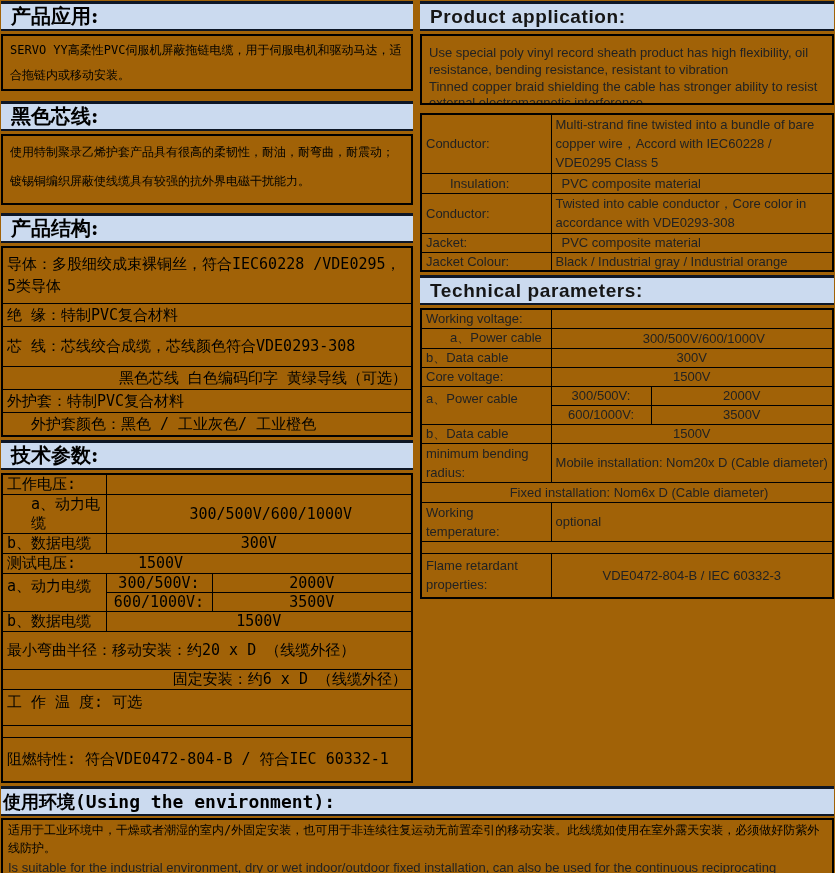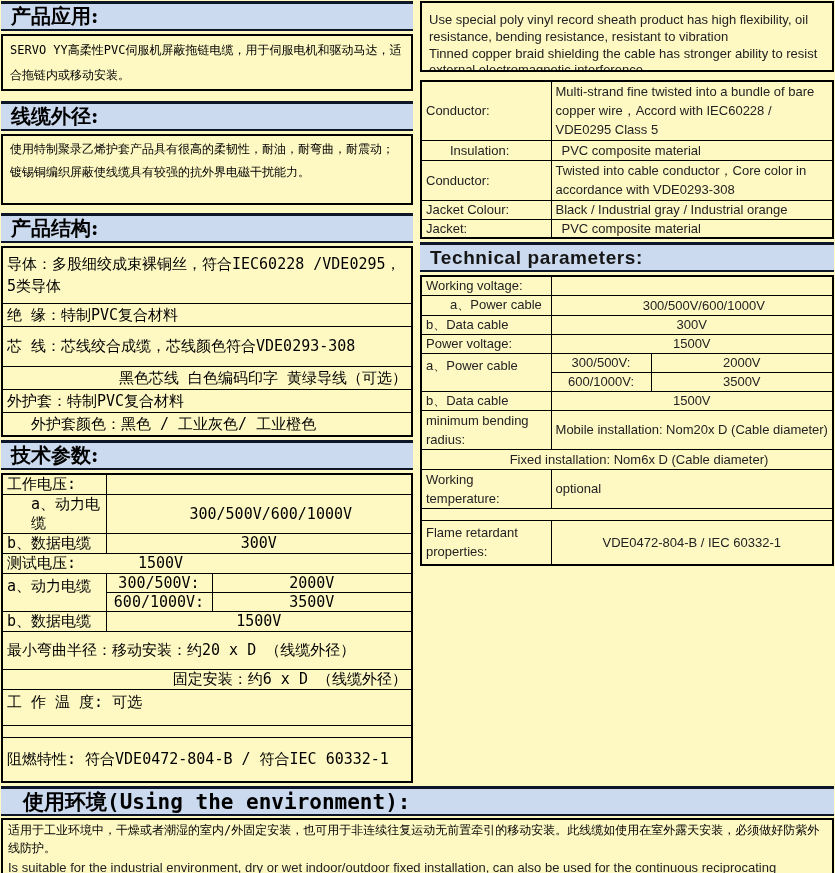--- a/index.html
+++ b/index.html
@@ -1,37 +1,37 @@
 <!DOCTYPE html>
 <html><head>
 <meta charset="utf-8">
 <style>
   * { margin:0; padding:0; box-sizing:border-box; }
   body { background:#fff; width:835px; font-family:"Liberation Sans", sans-serif; color:#111; }
-  .page { width:835px; height:873px; background:#fef9c3; padding:1px 1px 0 1px; }
+  .page { width:835px; height:873px; background:#a16207; padding:1px 1px 0 1px; }
 
   .cols { display:flex; gap:7px; }
   .col-zh { width:412px; }
   .col-en { width:414px; }
 
   
   .hdr { height:30px; background:#cbdaef; border-top:3px solid #0d1626; border-bottom:2px solid #0d1626;
          display:flex; align-items:center; padding-left:10px; margin-bottom:3px; }
   .hdr-zh { font-family:"DejaVu Serif","DejaVu Sans Mono",serif; font-weight:bold; font-size:20px; color:#000; }
   .hdr-en { font-family:"Liberation Sans",sans-serif; font-weight:600; font-size:19px; letter-spacing:0.6px; color:#161616; }
 
   
   .tbox { border:2px solid #000; padding:2px 7px; overflow:hidden; }
   .zh-text { font-family:"DejaVu Sans Mono",monospace; font-size:12px; line-height:25px; color:#000; }
   .en-text { font-family:"Liberation Sans",sans-serif; font-size:13px; line-height:18.5px; color:#222; }
   .pre { white-space:pre-wrap; }
 
   .box1 { height:57px; margin-bottom:10px; }
   .box2 { height:71px; margin-bottom:8px; }
-  .col-zh .box2 { line-height:23px; }
+  .col-zh .box2 { line-height:29px; }
   .col-en .box2 { line-height:16.8px; padding-top:9px; }
 
   
   table { width:100%; border-collapse:collapse; table-layout:fixed; border:2px solid #000; }
   td { border:1px solid #000; padding:0 4px; vertical-align:middle; overflow:hidden; }
   .zh-tbl td { font-family:"DejaVu Sans Mono",monospace; font-size:15px; color:#000; }
   .en-tbl td { font-family:"Liberation Sans",sans-serif; font-size:13px; color:#222; }
   .struct { margin-bottom:3px; }
   .tech-wrap { }
   .ctr { text-align:center; }
@@ -42,41 +42,41 @@
   .fl-val { width:105px; text-align:center; }
   .big { font-size:15px; }
   .h12 td{ height:12px; } .h19 td{ height:19px; } .h20 td{ height:20px;padding-left:28px; } .h21 td{ height:21px; }
   .h22 td{ height:22px; } .h36 td{ height:36px; } .h38 td{ height:38px; } .h40 td{ height:40px; }
   .h45 td{ height:45px; } .h56 td{ height:56px;margin-left:32px; } .h59 td{ height:59px; }
   .struct-zh td { line-height:22px; }
   .en-tbl .wrapcell { line-height:19px; }
 
   
   .env-hdr { margin-top:3px; height:30px; background:#cbdaef; border-top:3px solid #0d1626; border-bottom:2px solid #0d1626;
-             display:flex; align-items:center; padding-left:22px;
-             font-family:"DejaVu Sans Mono",monospace; font-weight:bold; font-size:21px; color:#000; }
+             display:flex; align-items:center; padding-left:2px;
+             font-family:"DejaVu Sans Mono",monospace; font-weight:bold; font-size:18px; color:#000; }
   .env-box { margin-top:2px; border:2px solid #000; padding:2px 5px; height:90px; overflow:hidden; }
   .env-zh { font-family:"DejaVu Sans Mono",monospace; font-size:12px; line-height:17.5px; color:#000; }
   .env-en { font-family:"Liberation Sans",sans-serif; font-size:13px; line-height:18.5px; color:#222; margin-top:2px; }
 </style>
 </head>
 <body>
 
 <div class="page">
   <div class="cols">
 
     <div class="col-zh">
 
       <div class="hdr">
         <span class="hdr-zh">产品应用:</span>
       </div>
       <div class="tbox box1 zh-text">SERVO YY高柔性PVC伺服机屏蔽拖链电缆，用于伺服电机和驱动马达，适合拖链内或移动安装。</div>
 
       <div class="hdr">
-        <span class="hdr-zh">线缆外径:</span>
+        <span class="hdr-zh">黑色芯线:</span>
       </div>
       <div class="tbox box2 zh-text pre">使用特制聚录乙烯护套产品具有很高的柔韧性，耐油，耐弯曲，耐震动；
 镀锡铜编织屏蔽使线缆具有较强的抗外界电磁干扰能力。</div>
 
       <div class="hdr">
         <span class="hdr-zh">产品结构:</span>
       </div>
       <table class="zh-tbl struct struct-zh">
         <tbody>
             <tr class="h56">
@@ -157,20 +157,23 @@
         </tr>
         <tr class="h45">
           <td colspan="3">阻燃特性:  符合VDE0472-804-B / 符合IEC 60332-1</td>
         </tr>
       </tbody>
         </table>
     </div>
 
     <div class="col-en">
 
+      <div class="hdr">
+        <span class="hdr-en">Product application:</span>
+      </div>
 
       <div class="tbox box2 en-text pre">Use special poly vinyl record sheath product has high flexibility, oil resistance, bending resistance, resistant to vibration
 Tinned copper braid shielding the cable has stronger ability to resist external electromagnetic interference.</div>
 
       <table class="en-tbl struct">
         <colgroup>
             <col style="width:130px">
             <col>
           </colgroup>
         <tbody>
@@ -180,26 +183,26 @@
         </tr>
         <tr class="h20">
           <td>Insulation:</td>
           <td style="padding-left:10px">PVC composite material</td>
         </tr>
         <tr class="h40">
           <td>Conductor:</td>
           <td class="wrapcell">Twisted into cable conductor，Core color in accordance with VDE0293-308</td>
         </tr>
         <tr class="h19">
+          <td>Jacket:</td>
+          <td style="padding-left:10px">PVC composite material</td>
+        </tr>
+        <tr class="h19">
           <td>Jacket Colour:</td>
           <td>Black / Industrial gray / Industrial  orange</td>
-        </tr>
-        <tr class="h19">
-          <td>Jacket:</td>
-          <td style="padding-left:10px">PVC composite material</td>
         </tr>
       </tbody>
         </table>
 
       <div class="hdr">
         <span class="hdr-en">Technical parameters:</span>
       </div>
       <table class="en-tbl">
         <colgroup>
             <col style="width:130px">
@@ -213,21 +216,21 @@
         </tr>
         <tr class="h20">
           <td>a、Power cable</td>
           <td colspan="2" class="ctr">300/500V/600/1000V</td>
         </tr>
         <tr class="h19">
           <td>b、Data cable</td>
           <td colspan="2" class="ctr">300V</td>
         </tr>
         <tr class="h19">
-          <td>Power voltage:</td>
+          <td>Core voltage:</td>
           <td colspan="2" class="ctr">1500V</td>
         </tr>
         <tr class="h19">
           <td rowspan="2" class="top">a、Power cable</td>
           <td class="ctr">300/500V:</td>
           <td class="ctr">2000V</td>
         </tr>
         <tr class="h19">
           <td class="ctr">600/1000V:</td>
           <td class="ctr">3500V</td>
@@ -245,21 +248,21 @@
         </tr>
         <tr class="h38">
           <td class="big wrapcell">Working temperature:</td>
           <td colspan="2" class="big">optional</td>
         </tr>
         <tr class="h12">
           <td colspan="3"></td>
         </tr>
         <tr class="h45">
           <td class="wrapcell">Flame retardant properties:</td>
-          <td colspan="2" class="ctr">VDE0472-804-B / IEC 60332-1</td>
+          <td colspan="2" class="ctr">VDE0472-804-B / IEC 60332-3</td>
         </tr>
       </tbody>
         </table>
     </div>
   </div>
 
   <div class="env-hdr">
     <span>使用环境(Using the environment):</span>
   </div>
   <div class="env-box">

